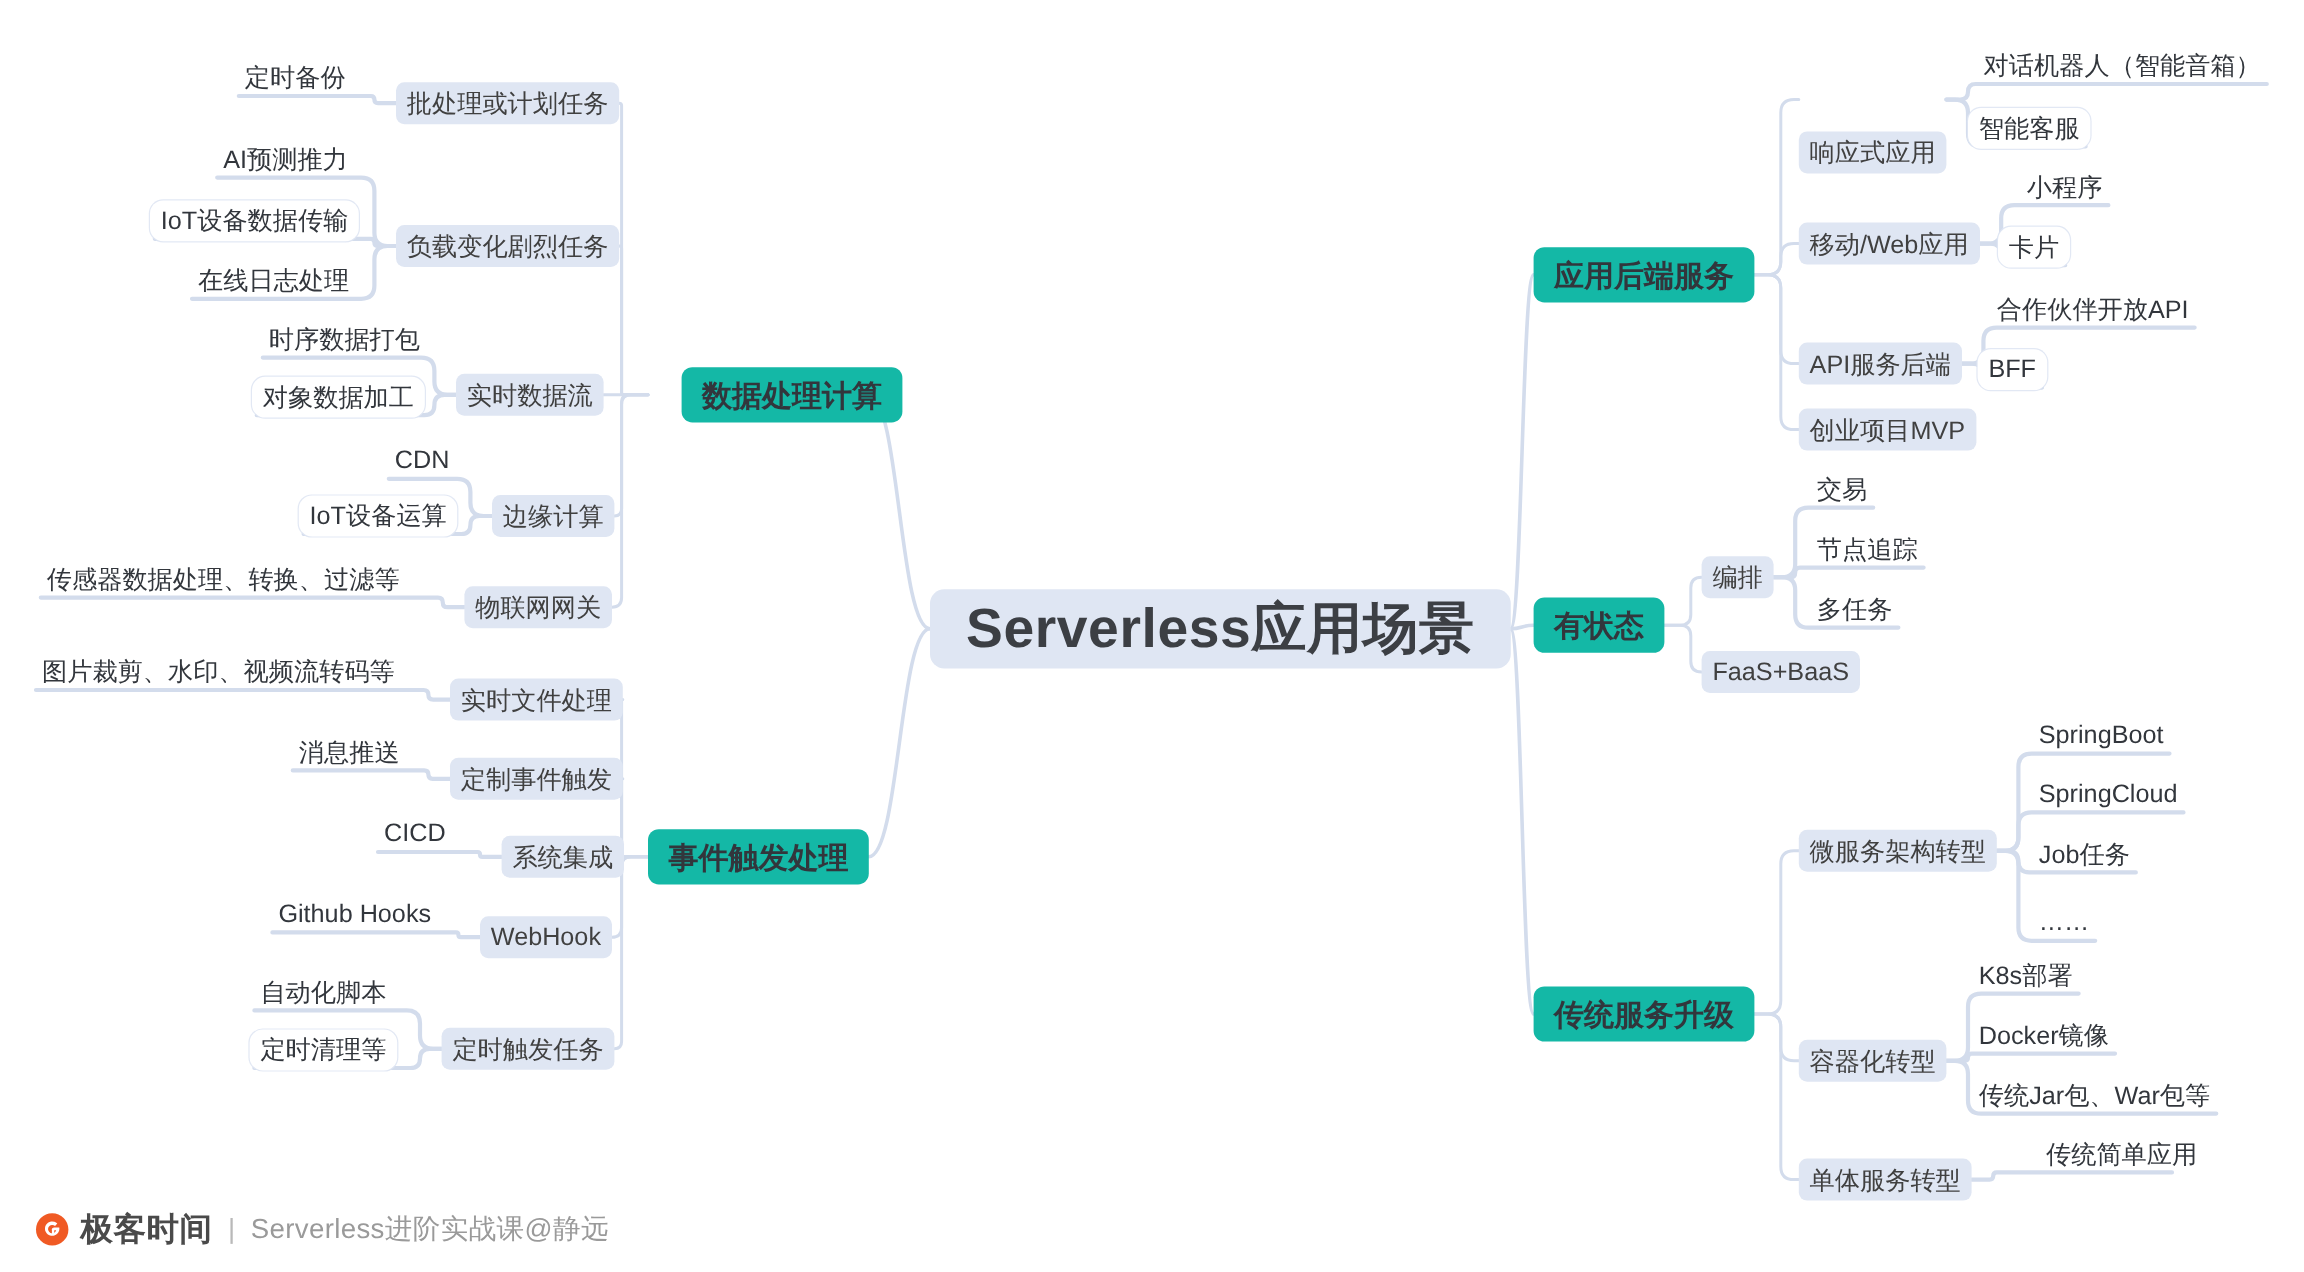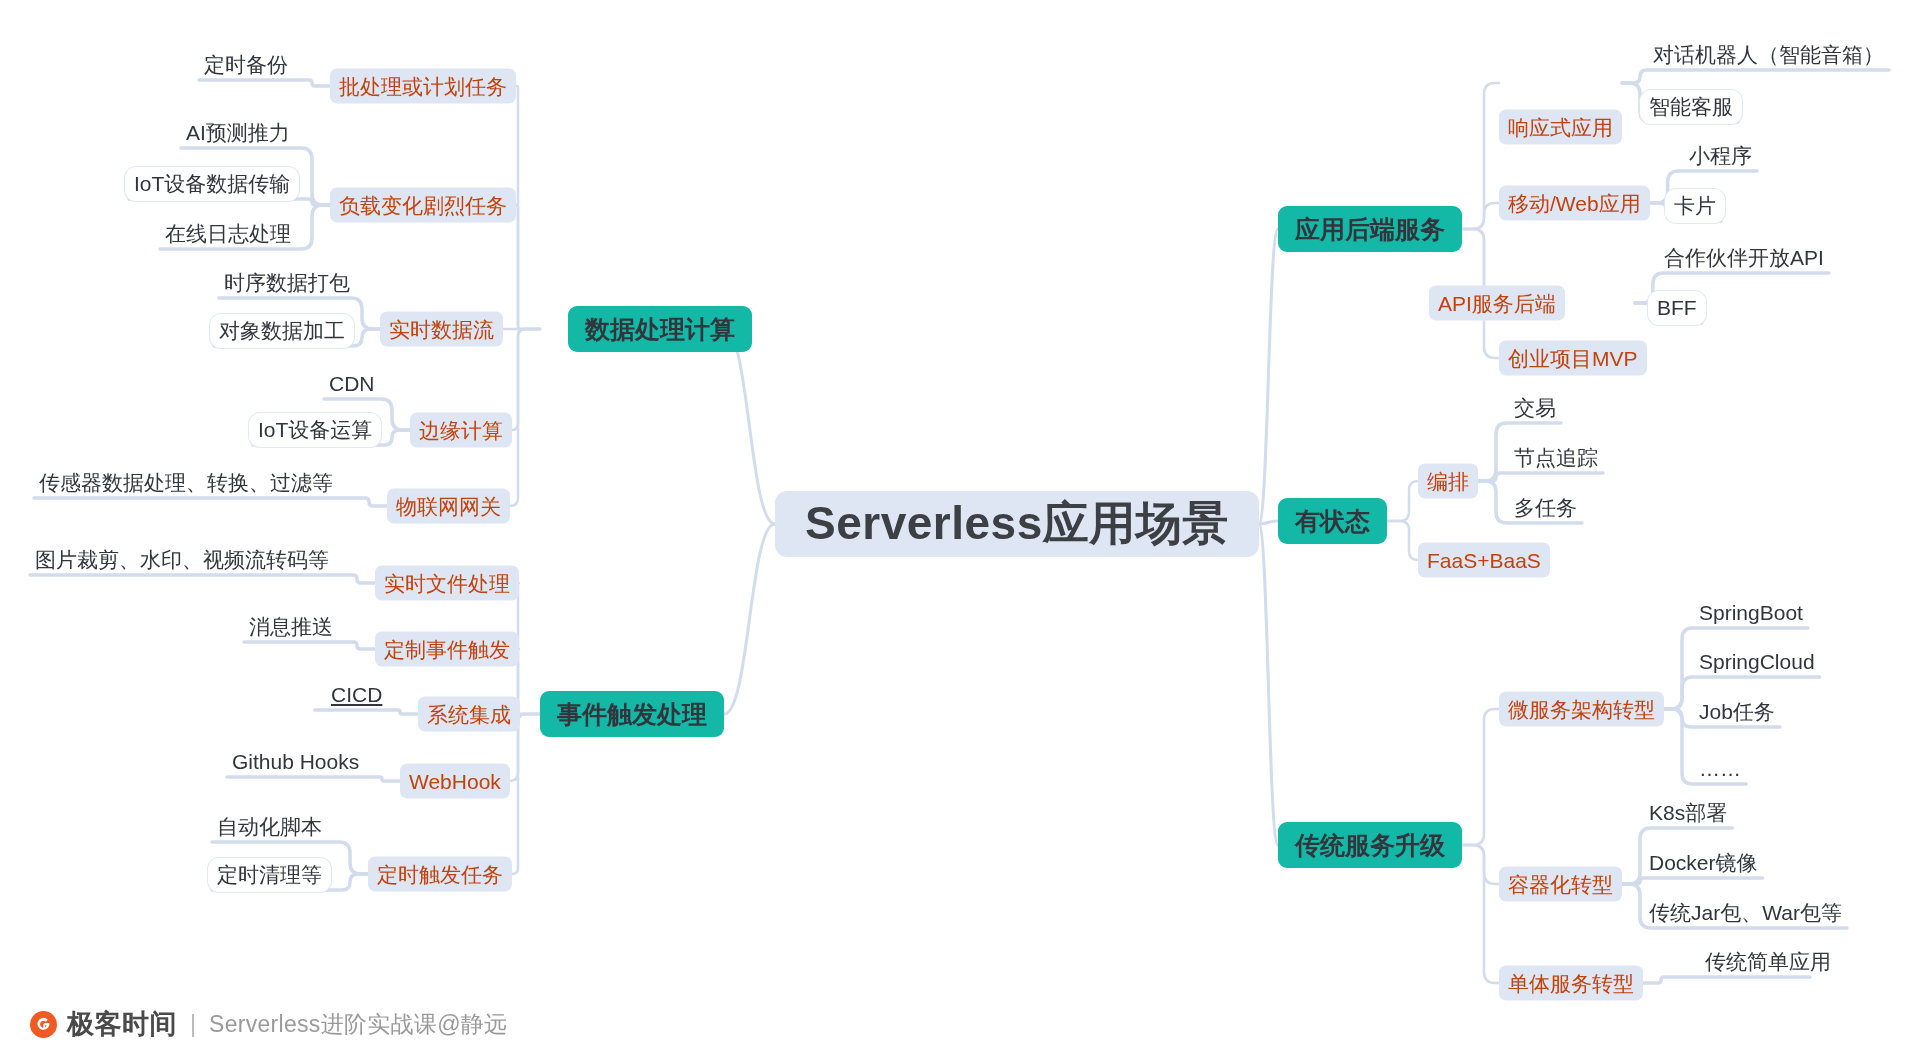--- a/index.html
+++ b/index.html
@@ -46,21 +46,21 @@
   }
 
   
   .n-l2{
     background:#dfe6f3;
     border-radius:7px;
     font-size:21px;
     font-weight:400;
     padding:0 9px;
     height:35px;
-    color:#c2410c;
+    color:#404040;
   }
 
   
   .n-l3{
     background:transparent;
     font-size:21px;
     font-weight:400;
     padding:0 9px;
     height:34px;
     color:#32363c;
@@ -229,21 +229,21 @@
   <div class="node n-l2" style="left:375px;top:649px;">
     <span>定制事件触发</span>
   </div>
   <div class="node n-l3" style="left:240px;top:627px;">
     <span>消息推送</span>
   </div>
 
   <div class="node n-l2" style="left:418px;top:714px;">
     <span>系统集成</span>
   </div>
-  <div class="node n-l3" style="left:322px;top:695px;text-decoration:underline;">
+  <div class="node n-l3" style="left:311px;top:695px;">
     <span>CICD</span>
   </div>
 
   <div class="node n-l2" style="left:400px;top:781px;">
     <span>WebHook</span>
   </div>
   <div class="node n-l3" style="left:223px;top:762px;">
     <span>Github Hooks</span>
   </div>
 
@@ -274,21 +274,21 @@
   <div class="node n-l2" style="left:1499px;top:203px;">
     <span>移动/Web应用</span>
   </div>
   <div class="node n-l3" style="left:1680px;top:156px;">
     <span>小程序</span>
   </div>
   <div class="node n-l3 n-box" style="left:1665px;top:206px;">
     <span>卡片</span>
   </div>
 
-  <div class="node n-l2" style="left:1429px;top:303px;">
+  <div class="node n-l2" style="left:1499px;top:303px;">
     <span>API服务后端</span>
   </div>
   <div class="node n-l3" style="left:1655px;top:258px;">
     <span>合作伙伴开放API</span>
   </div>
   <div class="node n-l3 n-box" style="left:1648px;top:308px;">
     <span>BFF</span>
   </div>
 
   <div class="node n-l2" style="left:1499px;top:358px;">

